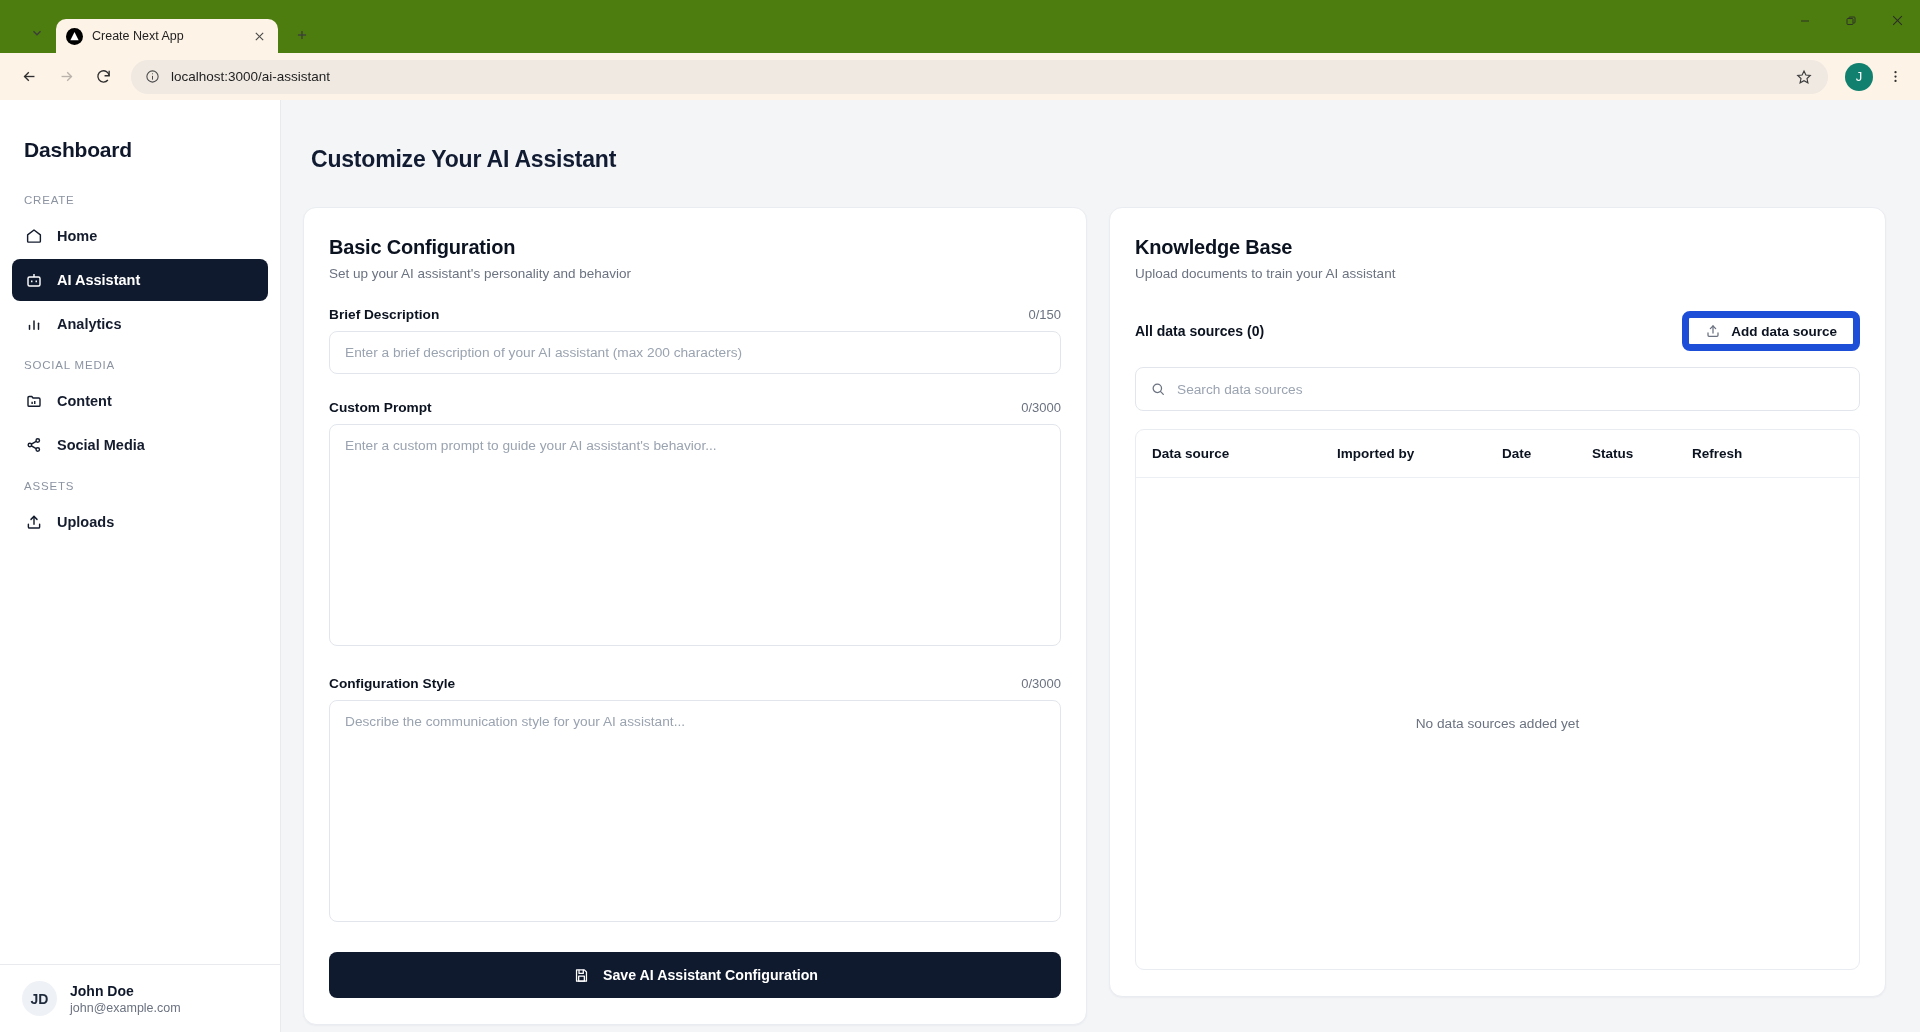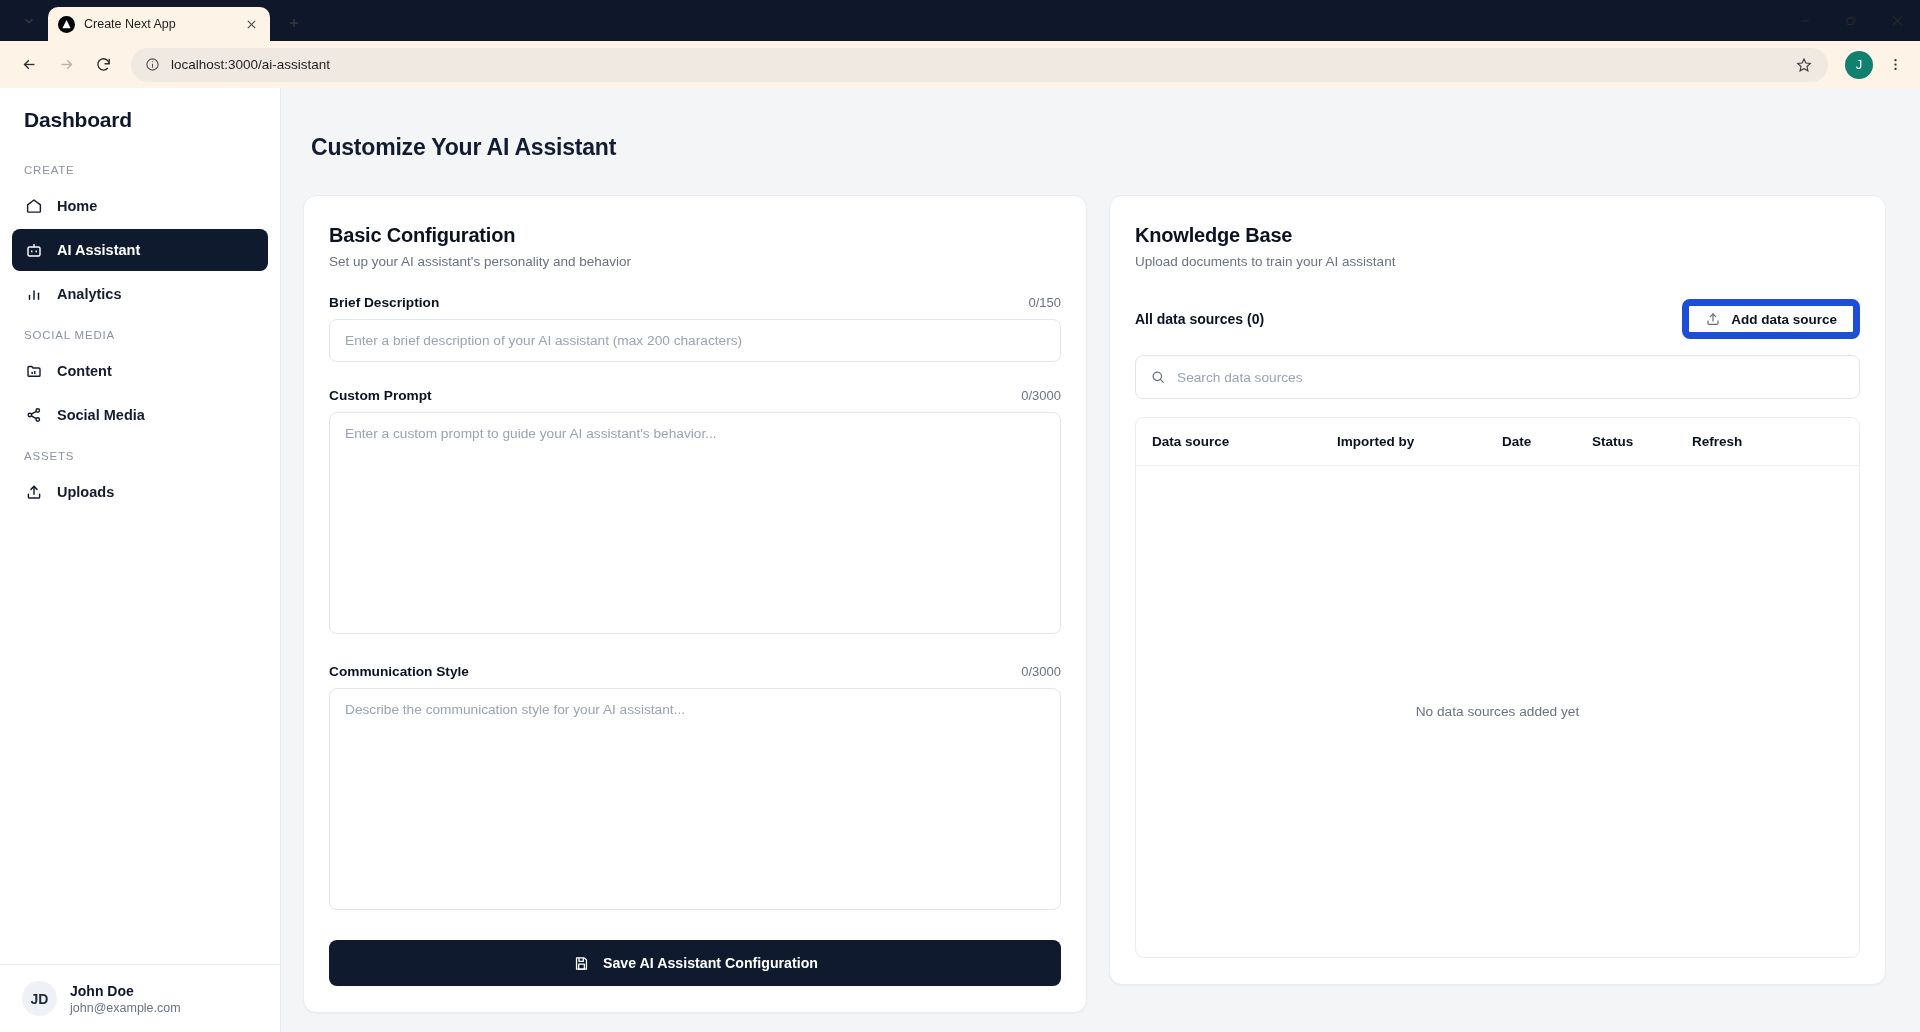--- a/index.html
+++ b/index.html
@@ -5,22 +5,22 @@
   * { box-sizing: border-box; margin: 0; padding: 0; }
   html, body {
     width: 1920px; height: 1032px;
     font-family: "Liberation Sans", sans-serif;
     background: #f1f3f6; overflow: hidden;
   }
 
   
   .browser { width: 1920px; height: 1032px; display: flex; flex-direction: column; }
   .tabstrip {
-    height: 41px; background: #0f172a; display: flex; align-items: flex-end;
-    padding-left: 8px; position: relative; flex: none;
+    height: 53px; background: #4d7c0f; display: flex; align-items: flex-end;
+    padding-left: 16px; position: relative; flex: none;
   }
   .tab-dropdown {
     width: 34px; height: 34px; margin: 0 2px 3px 4px; border-radius: 6px;
     display: flex; align-items: center; justify-content: center; color: #3c3c3c;
   }
   .tab {
     height: 34px; width: 222px; background: #fdf3e7; border-radius: 10px 10px 0 0;
     display: flex; align-items: center; padding: 0 10px; gap: 9px; position: relative;
   }
   .tab-favicon {
@@ -57,21 +57,21 @@
   .kebab { width: 26px; height: 30px; display:flex; align-items:center; justify-content:center; color:#2f2f2f; }
 
   
   .viewport { flex: 1; display: flex; background: #ffffff; overflow: hidden; }
 
   
   .sidebar {
     width: 281px; flex: none; background: #ffffff; border-right: 1px solid #e8eaed;
     display: flex; flex-direction: column;
   }
-  .brand { padding: 20px 24px 20px 24px; font-size: 21px; font-weight: bold; color: #0f172a; letter-spacing: -0.2px; }
+  .brand { padding: 38px 24px 20px 24px; font-size: 21px; font-weight: bold; color: #0f172a; letter-spacing: -0.2px; }
   .nav-scroll { flex: 1; padding: 0 12px; }
   .nav-section-label {
     font-size: 11.5px; color: #8b93a1; letter-spacing: 0.8px; font-weight: 500;
     padding: 12px 12px 9px 12px; text-transform: uppercase;
   }
   .nav-item {
     display: flex; align-items: center; gap: 14px; height: 42px; padding: 0 12px;
     border-radius: 8px; color: #141c2e; font-size: 14.5px; font-weight: 600; margin-bottom: 2px;
   }
   .nav-item.active { background: #101a2e; color: #ffffff; }
@@ -347,21 +347,21 @@
           <div class="field">
             <div class="field-head">
               <span class="field-label">Custom Prompt</span>
               <span class="field-count">0/3000</span>
             </div>
             <textarea class="ta ta-prompt" placeholder="Enter a custom prompt to guide your AI assistant's behavior..." style=""></textarea>
           </div>
 
           <div class="field">
             <div class="field-head">
-              <span class="field-label">Communication Style</span>
+              <span class="field-label">Configuration Style</span>
               <span class="field-count">0/3000</span>
             </div>
             <textarea class="ta ta-style" placeholder="Describe the communication style for your AI assistant..." style=""></textarea>
           </div>
 
           <button class="save-btn">
             <span class="nav-ico">
               <svg width="17" height="17" viewBox="0 0 24 24" fill="none" stroke="currentColor" stroke-width="1.8" stroke-linejoin="round">
                   <path d="M5 4h11l3 3v13H5z"></path>
                   <path d="M8.5 4v5h6V4"></path>

